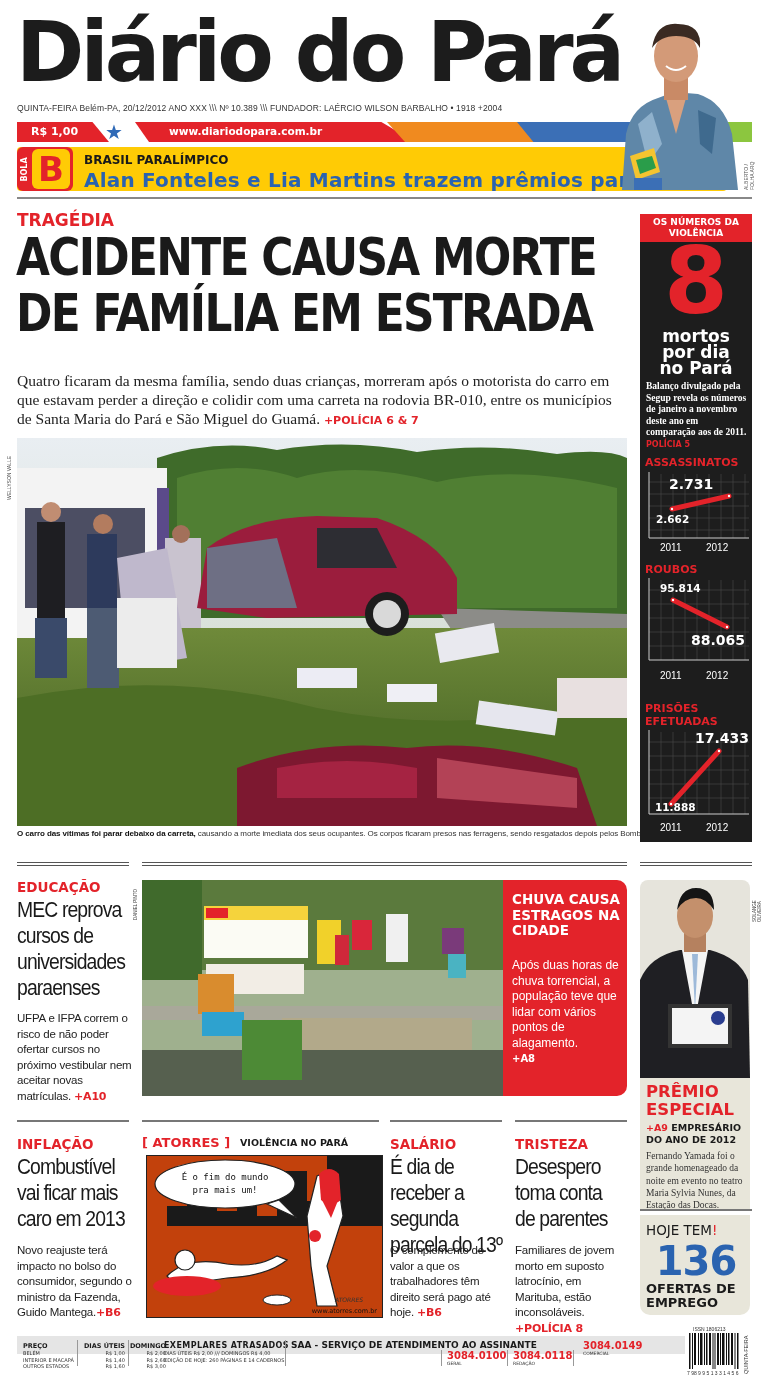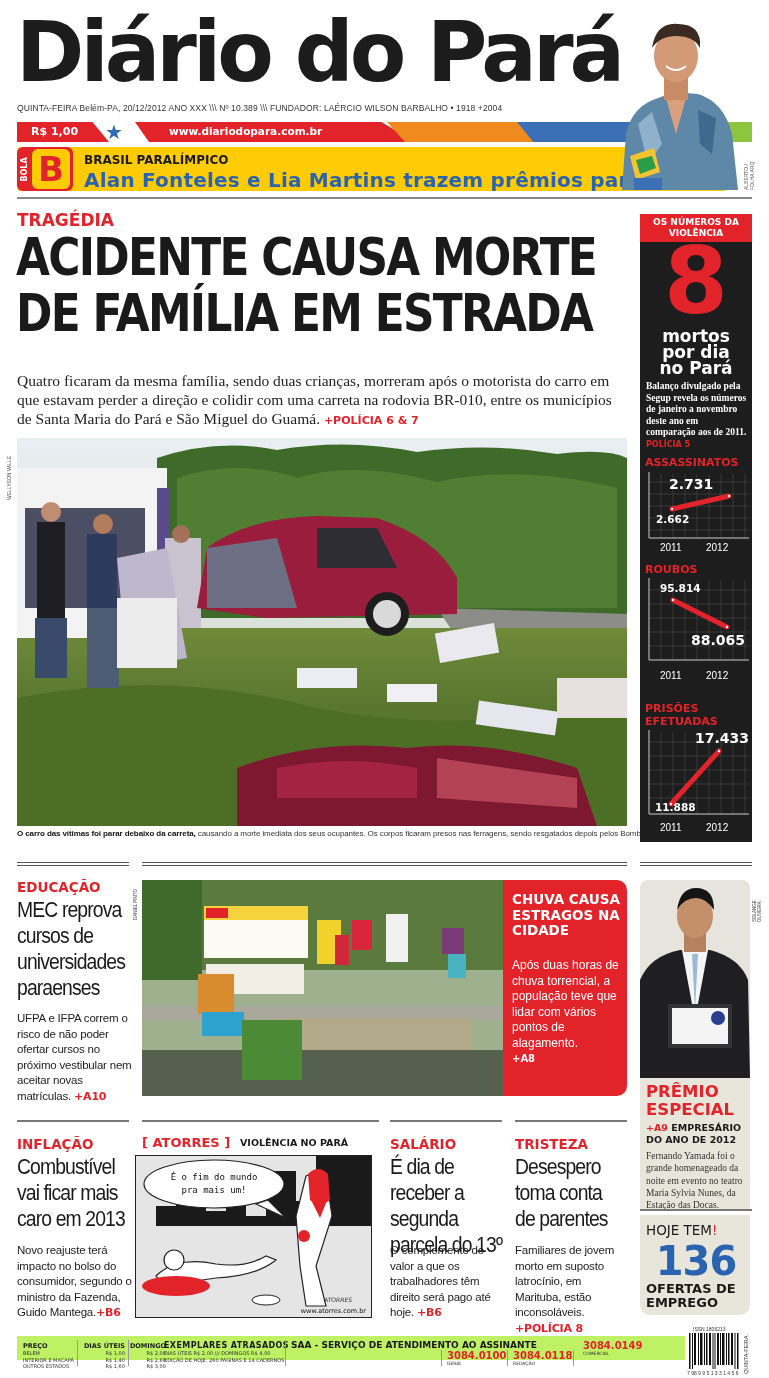--- a/index.html
+++ b/index.html
@@ -81,24 +81,24 @@
   .premio-body { left: 646px; top: 1150px; width: 104px; color: #333; font-family: "Liberation Serif", serif; font-size: 9.5px; line-height: 12.3px; }
 
   .hoje-box { left: 640px; top: 1215px; width: 110px; height: 100px; background: #e8e6da; border-radius: 0 0 10px 10px; }
   .hoje-head { left: 646px; top: 1222px; font-family: "DejaVu Sans", sans-serif; font-weight: normal; font-size: 13.5px; color: #1a1a1a; }
   .hoje-head .r { color: #e3232a; }
   .hoje-num { left: 646px; top: 1238px; width: 100px; text-align: center; font-family: "DejaVu Sans", sans-serif; font-weight: bold; font-size: 40px; line-height: 46px; color: #2a63b0; letter-spacing: -1px; }
   .hoje-sub { left: 646px; top: 1282px; width: 104px; text-align: left; font-family: "DejaVu Sans", sans-serif; font-weight: bold; font-size: 13px; line-height: 14px; color: #1a1a1a; }
 
   .cartoon-kicker { left: 142px; top: 1135px; font-size: 13px; }
   .cartoon-title { left: 240px; top: 1137px; font-family: "DejaVu Sans", sans-serif; font-weight: bold; font-size: 9.5px; color: #1a1a1a; }
-  .cartoon-frame { left: 135px; top: 1155px; width: 237px; height: 163px; border: 1.2px solid #222; background: #e5e5e5; overflow: hidden; }
+  .cartoon-frame { left: 146px; top: 1155px; width: 237px; height: 163px; border: 1.2px solid #222; background: #c2410c; overflow: hidden; }
 
   
-  .footer { left: 17px; top: 1336px; width: 733px; height: 24px; background: #bef264; }
+  .footer { left: 17px; top: 1336px; width: 733px; height: 18px; background: #e5e5e5; }
   .f-cell { position: absolute; font-family: "DejaVu Sans", sans-serif; }
   .f-h { font-weight: bold; font-size: 6.5px; color: #1a1a1a; }
   .f-s { font-size: 5px; color: #333; line-height: 6.5px; }
   .f-div { position: absolute; top: 4px; width: 1px; height: 26px; background: #999; }
   .barcode { left: 685px; top: 1326px; width: 66px; height: 52px; background: #fff; }
 </style>
 </head>
 <body>
 
 <div class="abs masthead-title">Diário do Pará</div>

